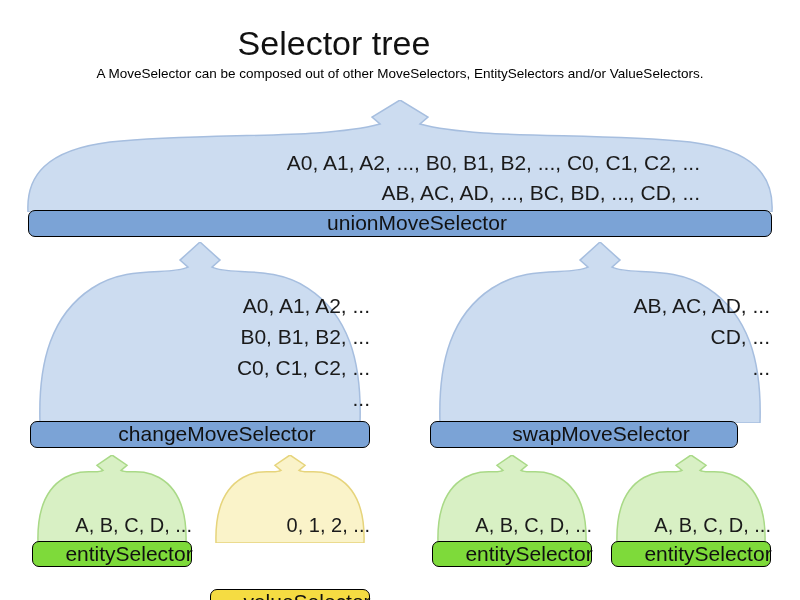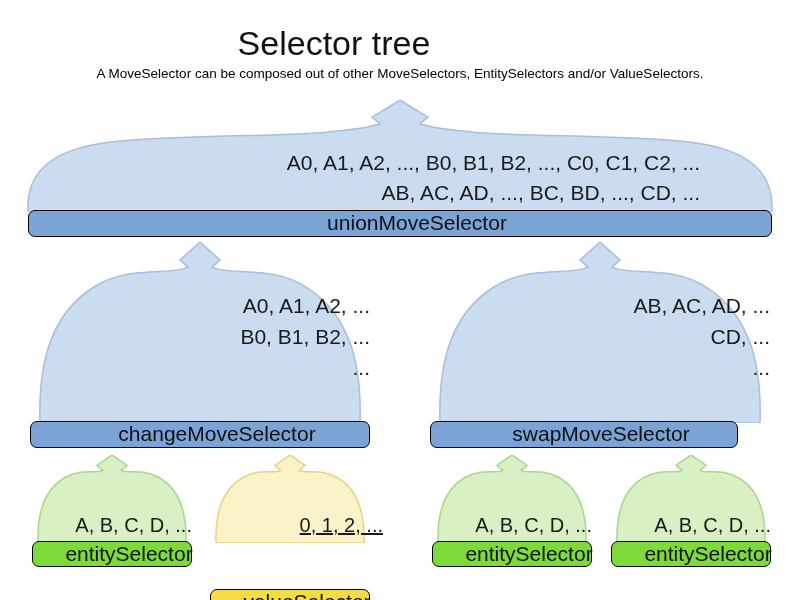--- a/index.html
+++ b/index.html
@@ -51,20 +51,21 @@
   <div class="bar" style="left: 28px; top: 210px; width: 744px; background: rgb(123, 163, 214);">
     <span>unionMoveSelector</span>
   </div>
 
   <svg class="cloud" style="left:30px;top:242px;" width="340" height="181" viewBox="0 0 340 180" preserveAspectRatio="none">
     <path class="stroke-blue" d="M 10 180 C 8 118, 22 72, 62 46 C 98 22, 140 34, 158 25 L 150 18 L 170 0 L 190 18 L 182 25 C 200 34, 242 22, 278 46 C 318 72, 332 118, 330 180 Z" fill="#ccdcf0"></path>
   </svg>
   <div class="cloud-text mid" style="left:30px;top:290px;width:340px;">
     <div>A0, A1, A2, ...</div>
     <div>B0, B1, B2, ...</div>
+    <div>C0, C1, C2, ...</div>
     <div>...</div>
   </div>
   <div class="bar" style="left: 30px; top: 421px; width: 340px; background: rgb(123, 163, 214);">
     <span>changeMoveSelector</span>
   </div>
 
   <svg class="cloud" style="left:430px;top:242px;" width="340" height="181" viewBox="0 0 340 180" preserveAspectRatio="none">
     <path class="stroke-blue" d="M 10 180 C 8 118, 22 72, 62 46 C 98 22, 140 34, 158 25 L 150 18 L 170 0 L 190 18 L 182 25 C 200 34, 242 22, 278 46 C 318 72, 332 118, 330 180 Z" fill="#ccdcf0"></path>
   </svg>
   <div class="cloud-text mid" style="left:430px;top:290px;width:340px;">
@@ -82,21 +83,21 @@
   <div class="cloud-text small" style="left:32px;top:510px;width:160px;">
     <div>A, B, C, D, ...</div>
   </div>
   <div class="bar bottom" style="left: 32px; top: 541px; width: 160px; background: rgb(126, 218, 58);">
     <span>entitySelector</span>
   </div>
 
   <svg class="cloud" style="left:210px;top:455px;" width="160" height="88" viewBox="0 0 160 86" preserveAspectRatio="none">
     <path class="stroke-yellow" d="M 6 86 C 5 54, 13 33, 33 22 C 51 12, 64 19, 71 15 L 65 10 L 80 0 L 95 10 L 89 15 C 96 19, 109 12, 127 22 C 147 33, 155 54, 154 86 Z" fill="#faf3c9"></path>
   </svg>
-  <div class="cloud-text small" style="left:223px;top:510px;width:160px;text-decoration:underline;">
+  <div class="cloud-text small" style="left:210px;top:510px;width:160px;">
     <div>0, 1, 2, ...</div>
   </div>
   <div class="bar bottom" style="left: 210px; top: 541px; width: 160px; background: rgb(245, 220, 66); margin-top: 48px;">
     <span>valueSelector</span>
   </div>
 
   <svg class="cloud" style="left:432px;top:455px;" width="160" height="88" viewBox="0 0 160 86" preserveAspectRatio="none">
     <path class="stroke-green" d="M 6 86 C 5 54, 13 33, 33 22 C 51 12, 64 19, 71 15 L 65 10 L 80 0 L 95 10 L 89 15 C 96 19, 109 12, 127 22 C 147 33, 155 54, 154 86 Z" fill="#d8f0c4"></path>
   </svg>
   <div class="cloud-text small" style="left:432px;top:510px;width:160px;">

